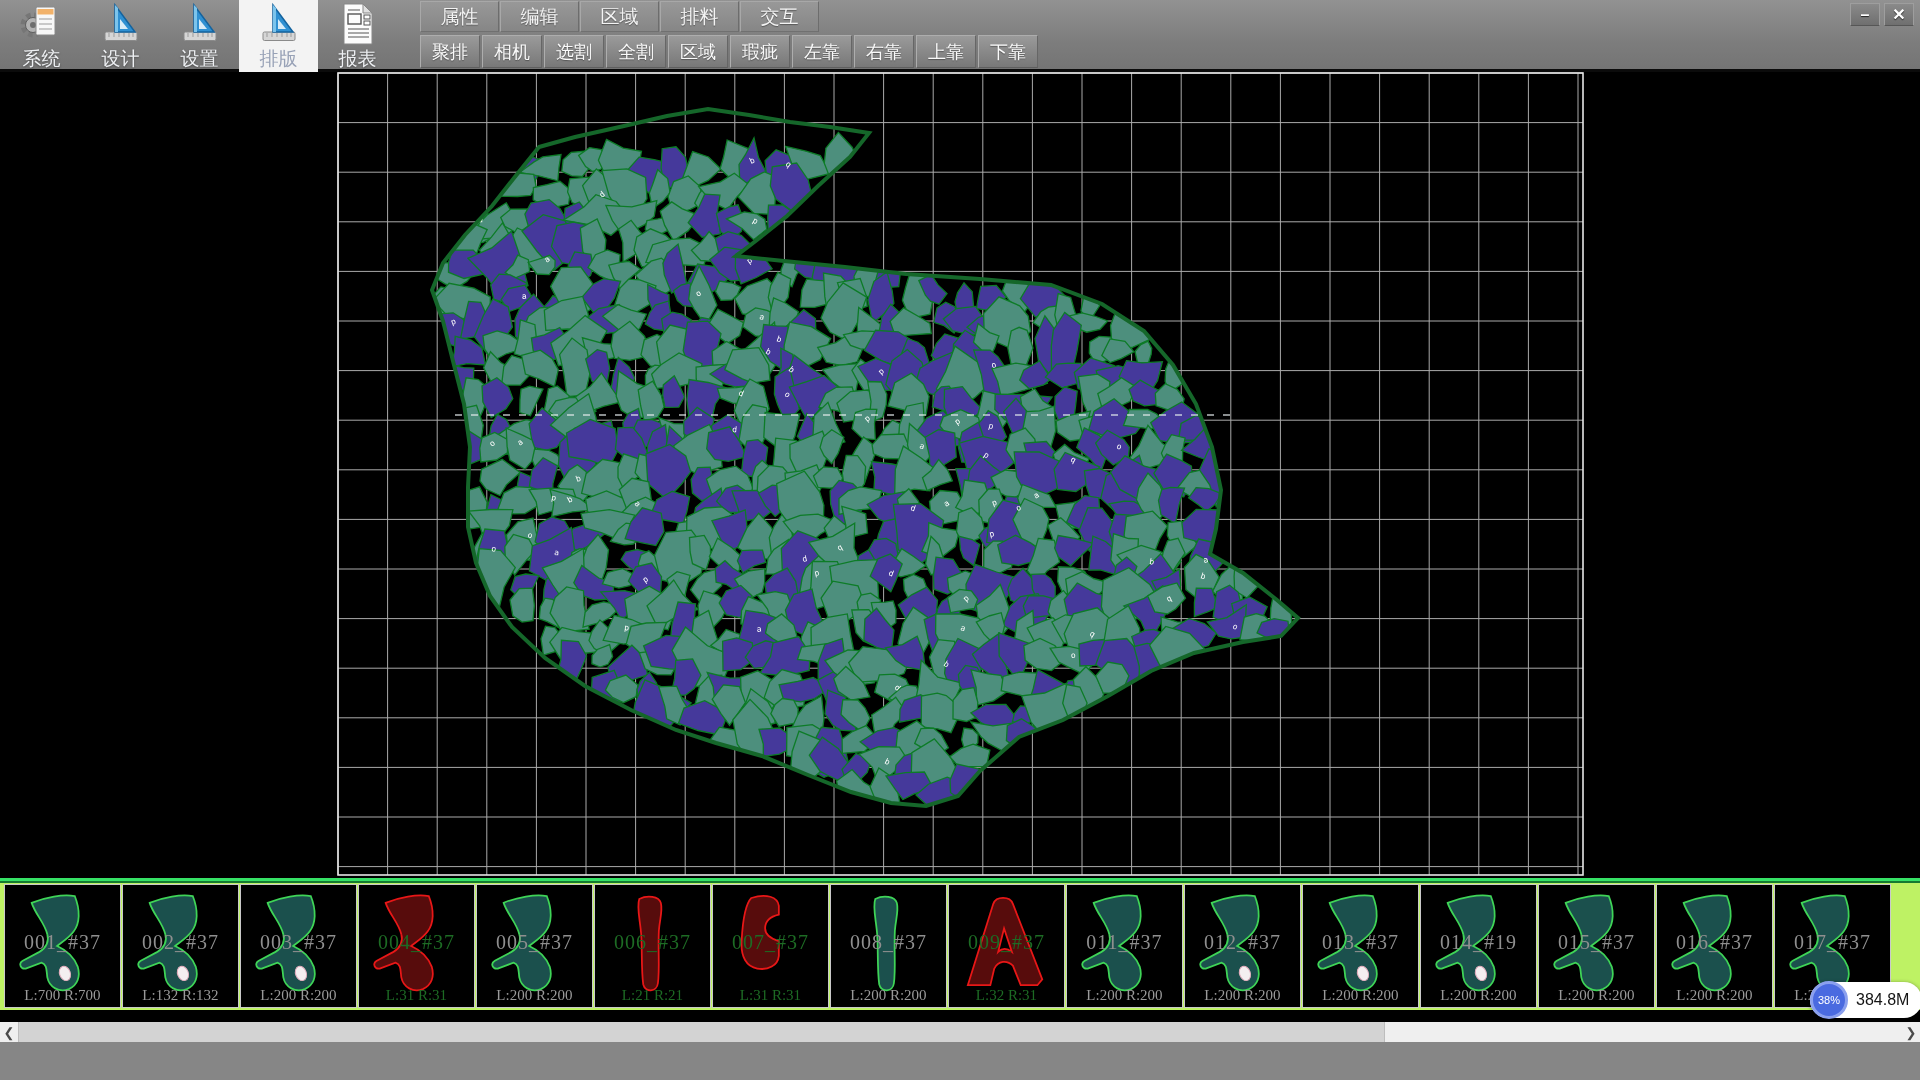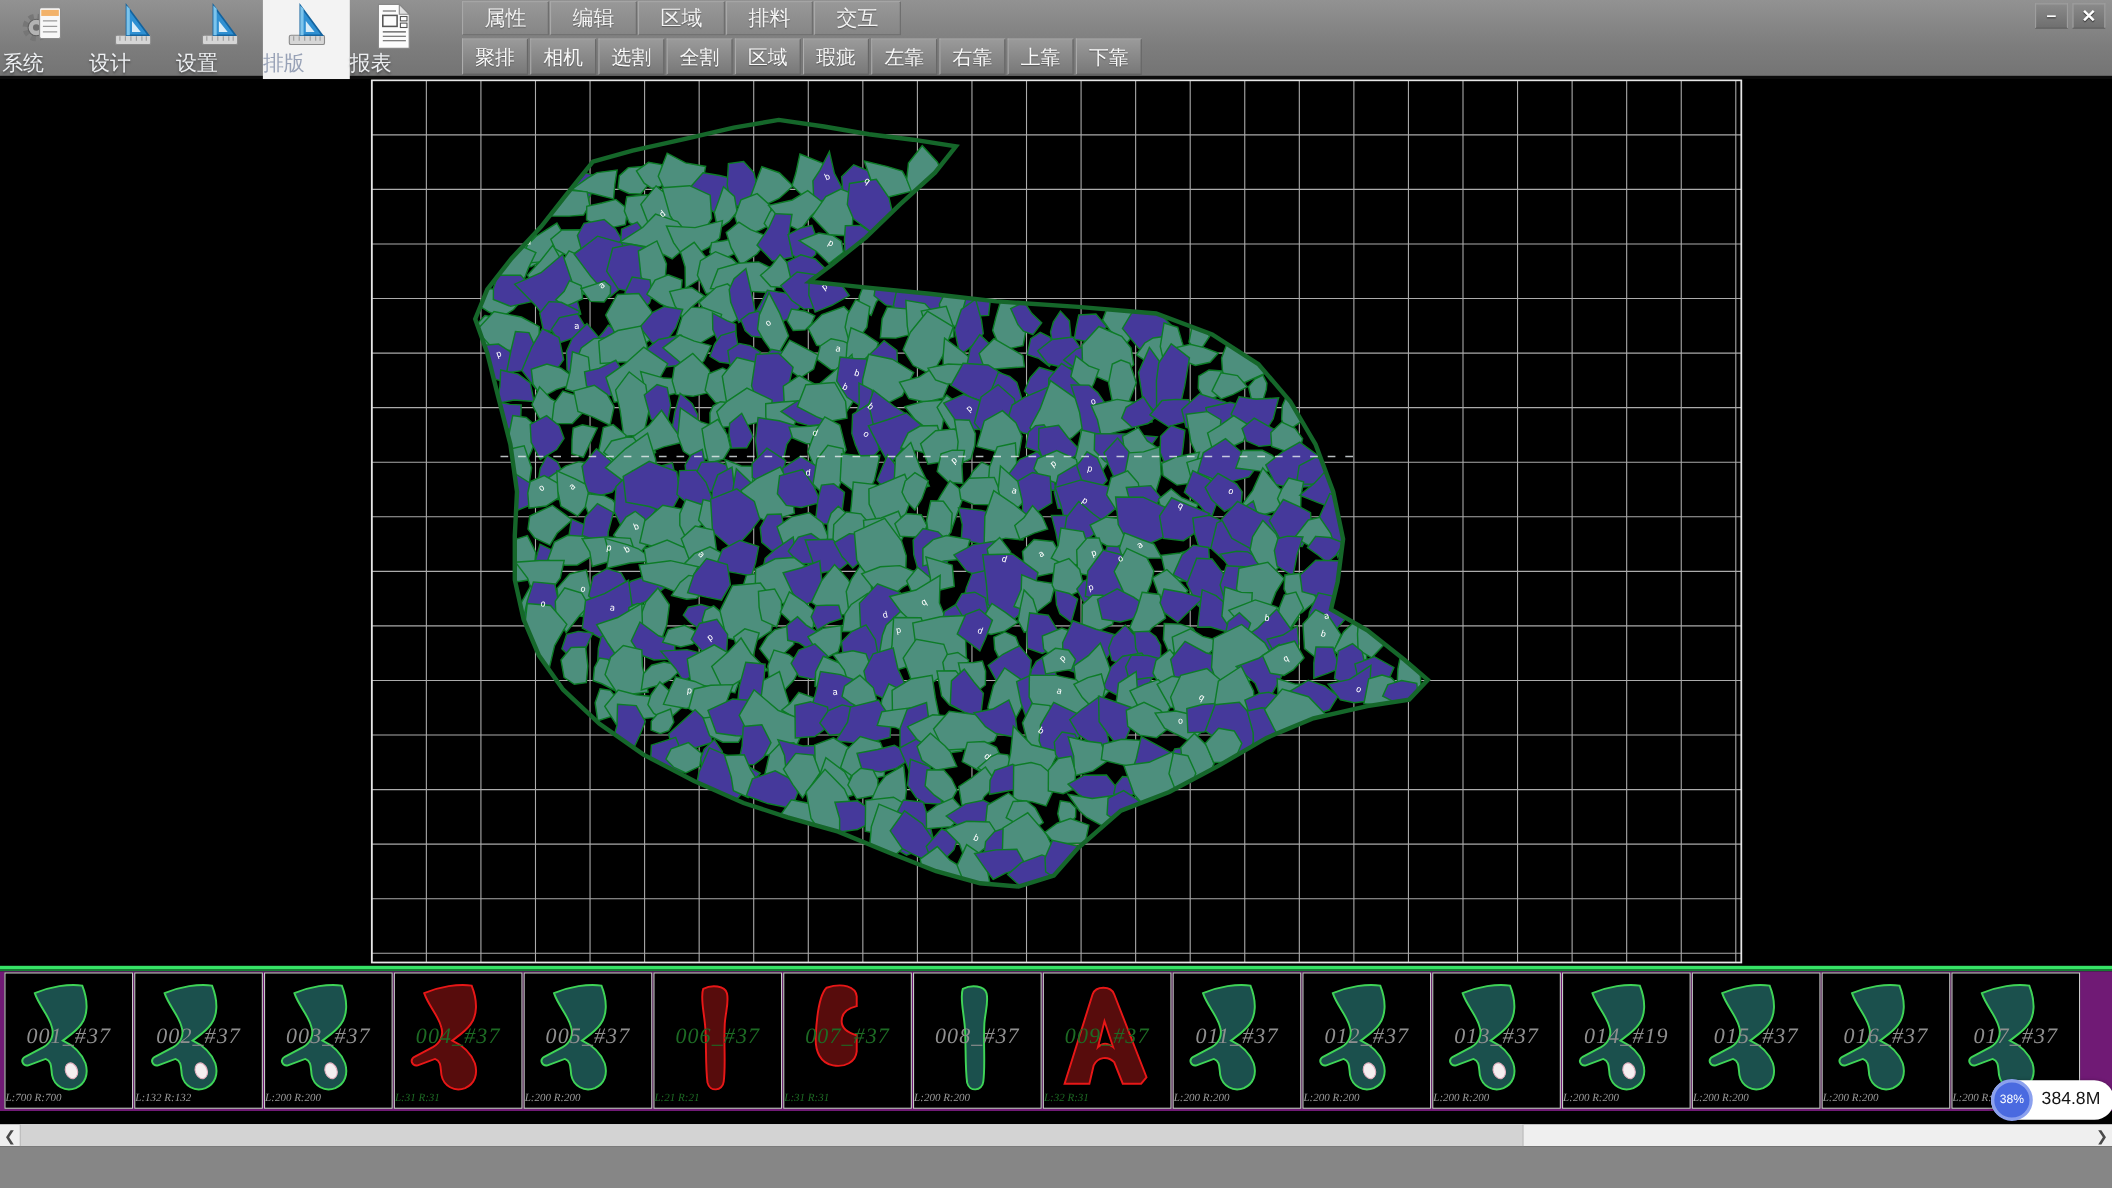--- a/index.html
+++ b/index.html
@@ -5,21 +5,21 @@
   html,body{margin:0;padding:0;background:#000;}
   #app{position:relative;width:1920px;height:1080px;background:#000;overflow:hidden;
        font-family:"Liberation Sans",sans-serif;-webkit-font-smoothing:antialiased;}
 
   
   #ribbon{position:absolute;left:0;top:0;width:1920px;height:72px;
           background:linear-gradient(180deg,#929292,#7d7d7d 60%,#747474);
           border-bottom:3px solid #0b0b0b;box-sizing:border-box;}
   #tabs{position:absolute;left:2px;top:0;height:72px;display:flex;}
   .tab{position:relative;width:79px;height:69px;flex:none;display:flex;flex-direction:column;
-       align-items:flex-start;justify-content:flex-end;padding-bottom:3px;cursor:default;}
+       align-items:center;justify-content:flex-end;padding-bottom:3px;cursor:default;}
   .tab .icon{position:absolute;top:1px;left:50%;transform:translateX(-50%);}
   .tab-label{font-size:19px;color:#eef0f3;text-shadow:0 1px 2px rgba(40,40,40,.55);line-height:20px;}
   .tab.active{background:#f3f3f3;}
   .tab.active .tab-label{color:#97a1b6;text-shadow:none;}
 
   #menus{position:absolute;left:420px;top:1px;height:31px;display:flex;}
   .menu-btn{width:79px;height:31px;flex:none;display:flex;align-items:center;justify-content:center;
             font-size:19px;color:#f4f4f4;text-shadow:0 1px 1px #565656;
             background:linear-gradient(180deg,#989898,#868686);
             border:1px solid #a8a8a8;border-right-color:#6d6d6d;border-bottom-color:#707070;
@@ -38,30 +38,30 @@
           text-shadow:0 1px 1px #222;box-sizing:border-box;}
 
   
   #canvas{position:absolute;left:0;top:72px;width:1920px;height:806px;background:#000;}
   #canvas svg{display:block;}
 
   #greenline{position:absolute;left:0;top:878px;width:1920px;height:5px;
              background:linear-gradient(180deg,#36e266 0 3px,#157a31 3px 5px);}
 
   
-  #thumbstrip{position:absolute;left:0;top:883px;width:1920px;height:127px;background:#701a75;
-              display:flex;padding:1px 0 0 4px;box-sizing:border-box;overflow:hidden;font-style:italic;}
+  #thumbstrip{position:absolute;left:0;top:883px;width:1920px;height:127px;background:#bef264;
+              display:flex;padding:1px 0 0 4px;box-sizing:border-box;overflow:hidden;}
   .thumb{position:relative;width:117px;height:124px;flex:none;background:#000;
          border:1px solid #c9c9c9;margin-right:1px;box-sizing:border-box;}
   .thumb svg{position:absolute;left:9px;top:5px;}
   .thumb-id{position:absolute;left:0;top:46px;width:100%;text-align:center;
             font-family:"Liberation Serif","DejaVu Serif",serif;font-size:20px;
             letter-spacing:1px;color:#8f8f8f;}
-  .thumb-lr{position:absolute;left:0;bottom:3px;width:100%;
-            font-family:"Liberation Serif","DejaVu Serif",serif;font-size:10px;color:#9a9a9a;}
+  .thumb-lr{position:absolute;left:0;bottom:3px;width:100%;text-align:center;
+            font-family:"Liberation Serif","DejaVu Serif",serif;font-size:15px;color:#9a9a9a;}
   .thumb.red .thumb-id,.thumb.red .thumb-lr{color:#1d6b24;}
 
   
   #hscroll{position:absolute;left:0;top:1022px;width:1920px;height:20px;background:#efefef;}
   #hthumb{position:absolute;left:18px;top:0;height:20px;background:#d3d3d3;
           border-left:1px solid #bdbdbd;border-right:1px solid #bdbdbd;box-sizing:border-box;}
   .harrow{position:absolute;top:0;width:18px;height:20px;display:flex;align-items:center;
           justify-content:center;color:#4a4a4a;font-size:13px;}
   #harrow-l{left:0;} #harrow-r{right:0;}
   #footer{position:absolute;left:0;top:1042px;width:1920px;height:38px;background:#868686;}

